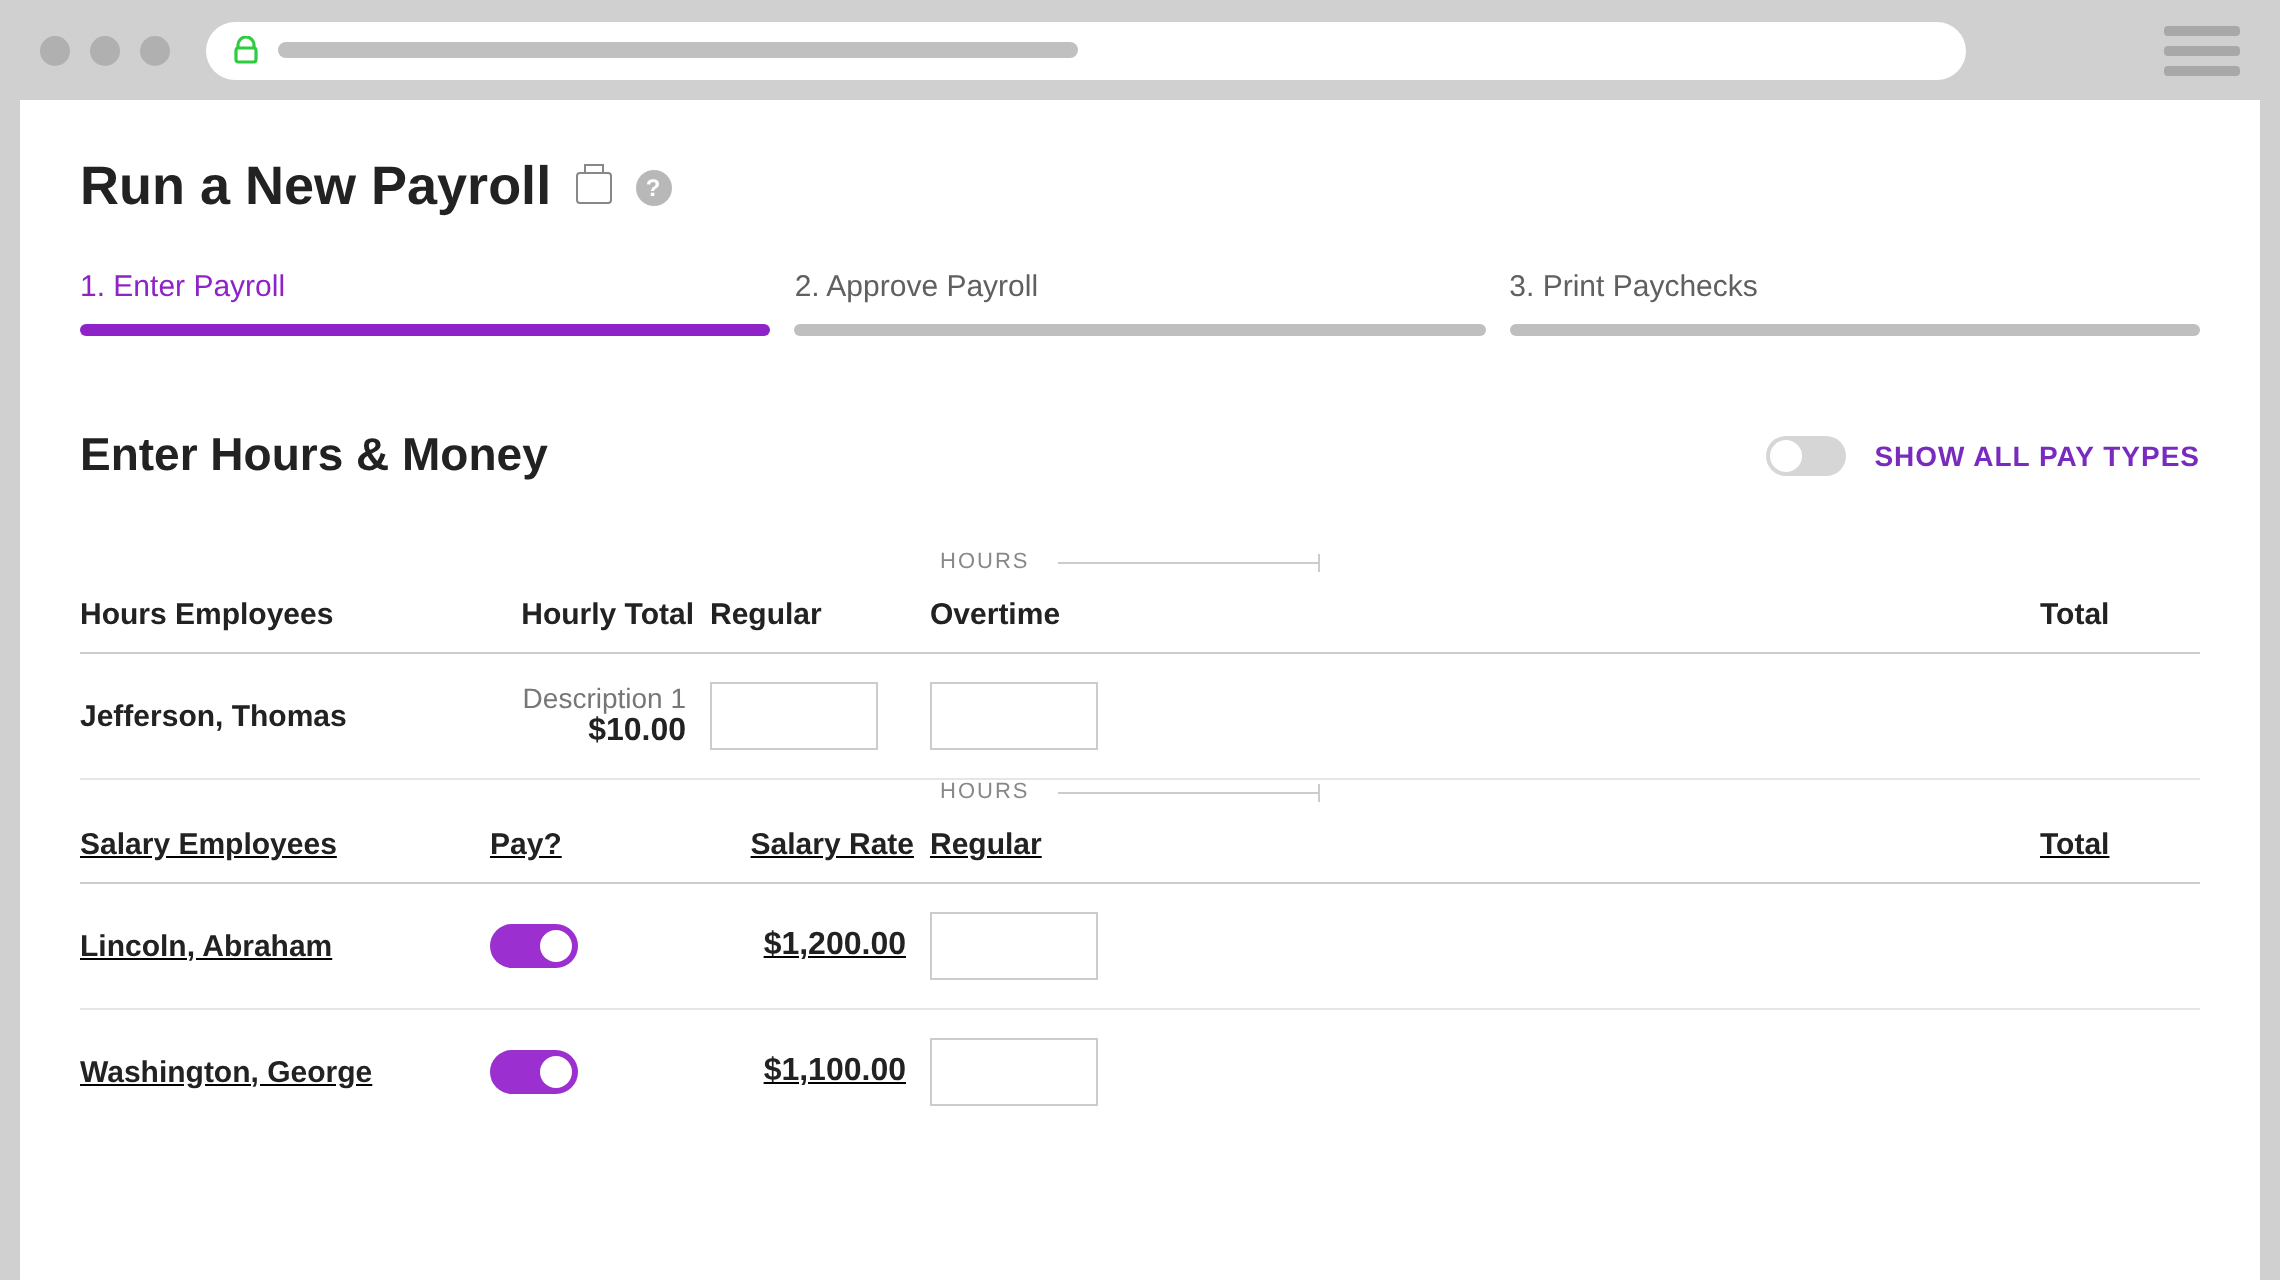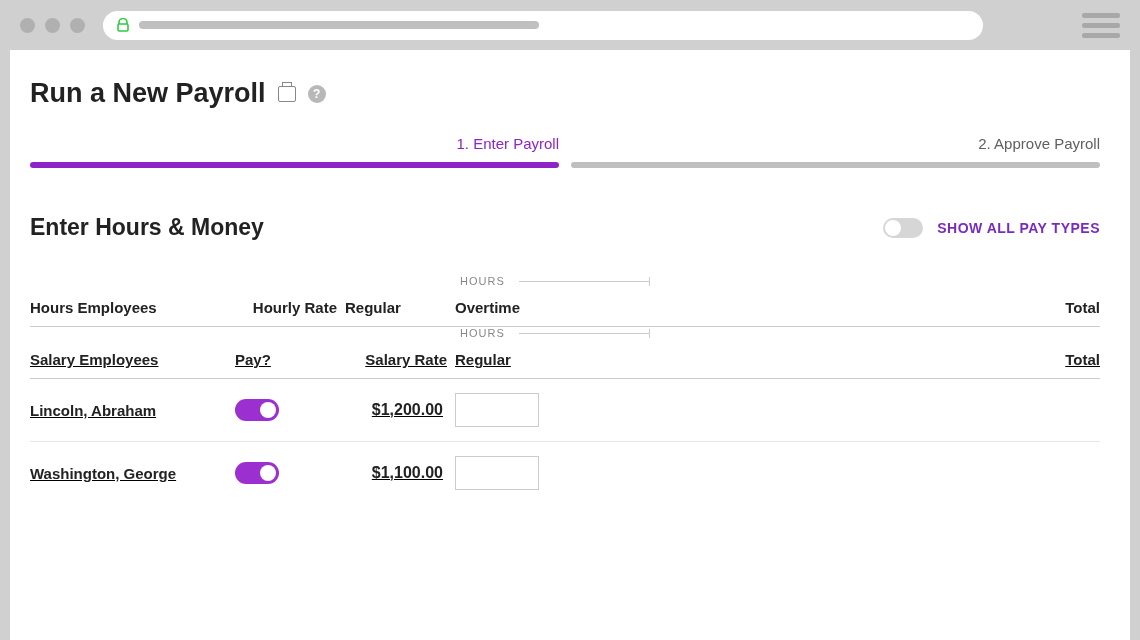--- a/index.html
+++ b/index.html
@@ -42,21 +42,21 @@
     .hamburger { display: flex; flex-direction: column; gap: 5px; margin-left: auto; cursor: pointer; }
     .hamburger span {
       width: 38px; height: 5px; background: #a8a8a8; border-radius: 2px;
     }
 
     
     .frame {
       background: #fff;
       margin: 0 10px 0 10px;
       height: 590px;
-      padding: 20px 30px 0 20px;
+      padding: 20px 30px 0 30px;
       overflow: hidden;
     }
 
     
     .page-title-row {
       display: flex; align-items: center; gap: 12px;
       margin-bottom: 26px;
       margin-top: 8px;
     }
     .page-title {
@@ -69,21 +69,21 @@
       content: ''; position: absolute; top: -5px; left: 3px; right: 3px; height: 4px;
       border: 1.5px solid #888; border-bottom: none;
     }
     .help-icon {
       width: 18px; height: 18px; border-radius: 50%; background: #b8b8b8; color: #fff;
       display: flex; align-items: center; justify-content: center; font-size: 12px; font-weight: bold;
     }
 
     
     .stepper { display: flex; gap: 12px; margin-bottom: 46px;}
-    .step { flex: 1; text-align: right; }
+    .step { flex: 1; }
     .step-label { font-size: 15px; color: #606060; margin-bottom: 10px; }
     .step.active .step-label { color: #8e24c8; }
     .step-bar { height: 6px; background: #bfbfbf; border-radius: 3px; }
     .step.active .step-bar { background: #8e24c8; }
 
     
     .section-header {
       display: flex; align-items: center; margin-bottom: 34px;
     }
     .section-title { font-size: 23px; font-weight: 700; color: #222; flex: 1;}
@@ -115,21 +115,21 @@
     }
     .hours-sup span { font-size: 11px; color: #888; letter-spacing: 1px;}
     .hours-line { height: 1px; background: #ccc; width: 130px; position: relative;}
     .hours-line::after { content:''; position:absolute; right:-1px; top:-4px; width:1px; height:9px; background:#ccc;}
 
     .thead {
       border-bottom: 1px solid #ccc; padding-bottom: 10px;
     }
     .thead div { font-size: 15px; font-weight: 700; color: #222;}
     .thead .right { text-align: right; padding-right: 8px;}
-    .thead .total { text-align: right;}
+    .thead .total { text-align: left;}
 
     .trow {
       border-bottom: 1px solid #e6e6e6; padding: 14px 0;
     }
     .emp-name { font-size: 15px; font-weight: 700; color: #222;}
     .rate-cell { text-align: right; padding-right: 12px; font-size: 15px;}
     .rate-desc { color: #777; font-size: 14px; display: block; }
     .rate-val { font-weight: 700; color: #222; font-size: 16px;}
     .input-box {
       width: 84px; height: 34px; border: 1px solid #ccc; background: #fff;
@@ -181,44 +181,63 @@
 
   <div class="stepper">
     <div class="step active">
       <div class="step-label">1. Enter Payroll</div>
       <div class="step-bar"></div>
     </div>
     <div class="step">
       <div class="step-label">2. Approve Payroll</div>
       <div class="step-bar"></div>
     </div>
+    <div class="step">
+      <div class="step-label">3. Print Paychecks</div>
+      <div class="step-bar"></div>
+    </div>
   </div>
 
   <div class="section-header">
     <div class="section-title">Enter Hours &amp; Money</div>
     <div class="toggle-show-all">
       <div class="off-toggle"></div>
       <div class="toggle-show-all-label">SHOW ALL PAY TYPES</div>
     </div>
   </div>
 
   <div class="hours-sup">
     <span>HOURS</span>
     <div class="hours-line"></div>
   </div>
 
   <div class="cols thead">
     <div>Hours Employees</div>
-    <div class="right">Hourly Rate</div>
+    <div class="right">Hourly Total</div>
     <div>Regular</div>
     <div>Overtime</div>
     <div class="vdivider"></div>
     <div class="total">Total</div>
   </div>
 
+  <div class="cols trow">
+    <div class="emp-name">Jefferson, Thomas</div>
+    <div class="rate-cell">
+      <span class="rate-desc">Description 1</span>
+      <span class="rate-val">$10.00</span>
+    </div>
+    <div>
+      <input class="input-box" value="" style="">
+    </div>
+    <div>
+      <input class="input-box" value="" style="">
+    </div>
+    <div class="vdivider"></div>
+    <div></div>
+  </div>
 
 
   <div class="hours-sup">
     <span>HOURS</span>
     <div class="hours-line"></div>
   </div>
 
   <div class="salary-cols thead">
     <div>Salary Employees</div>
     <div>Pay?</div>

